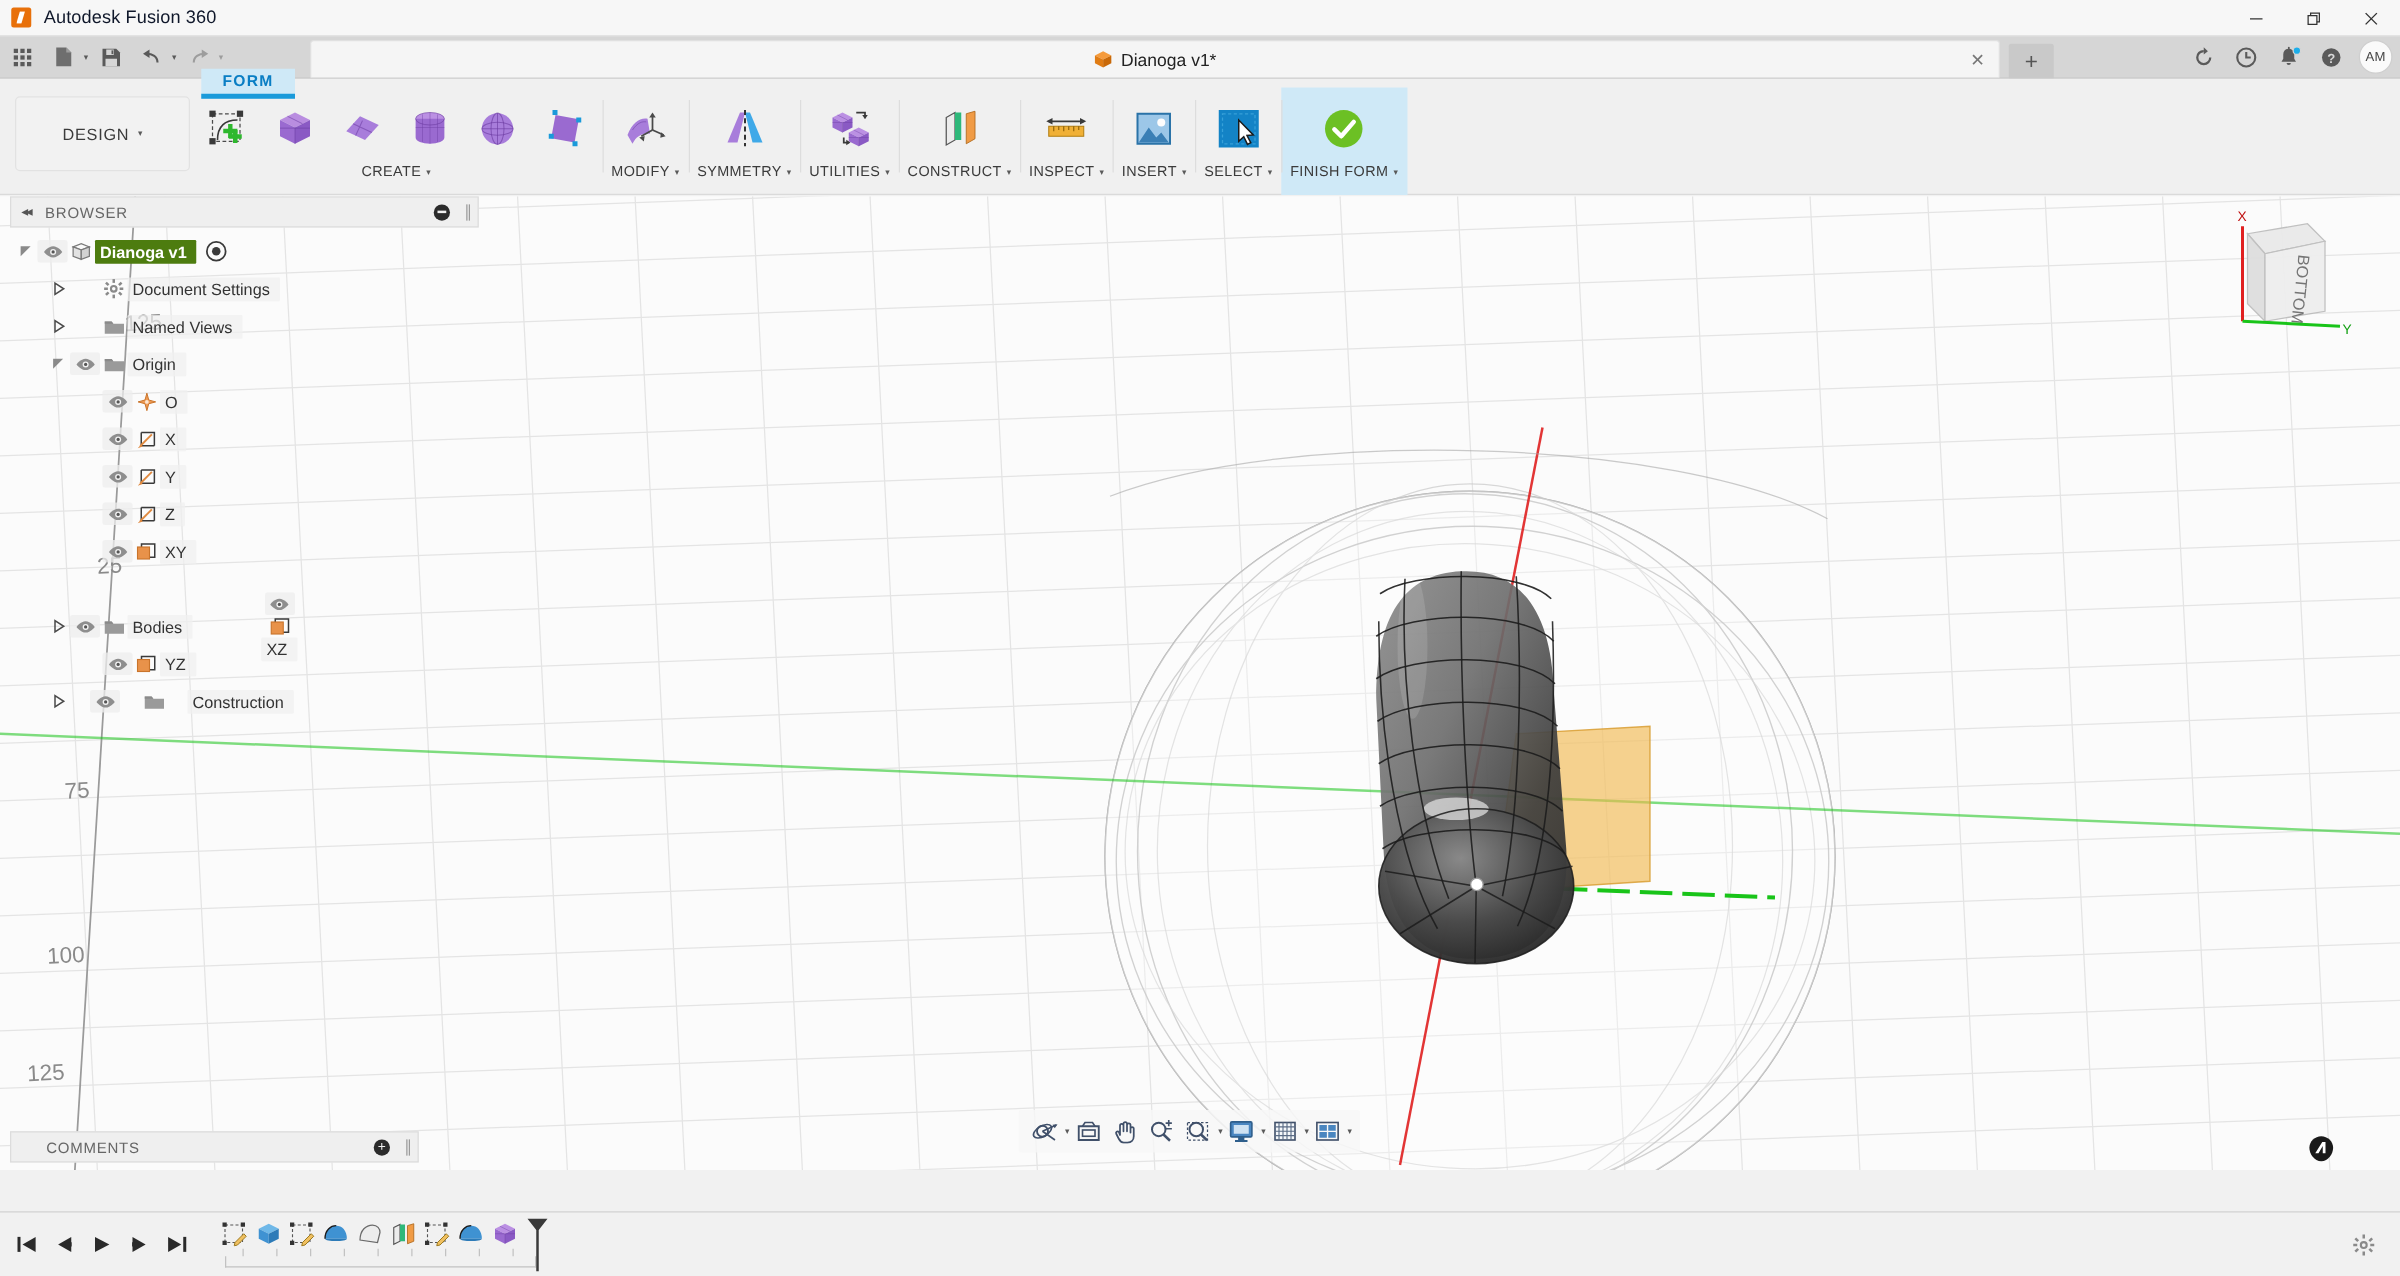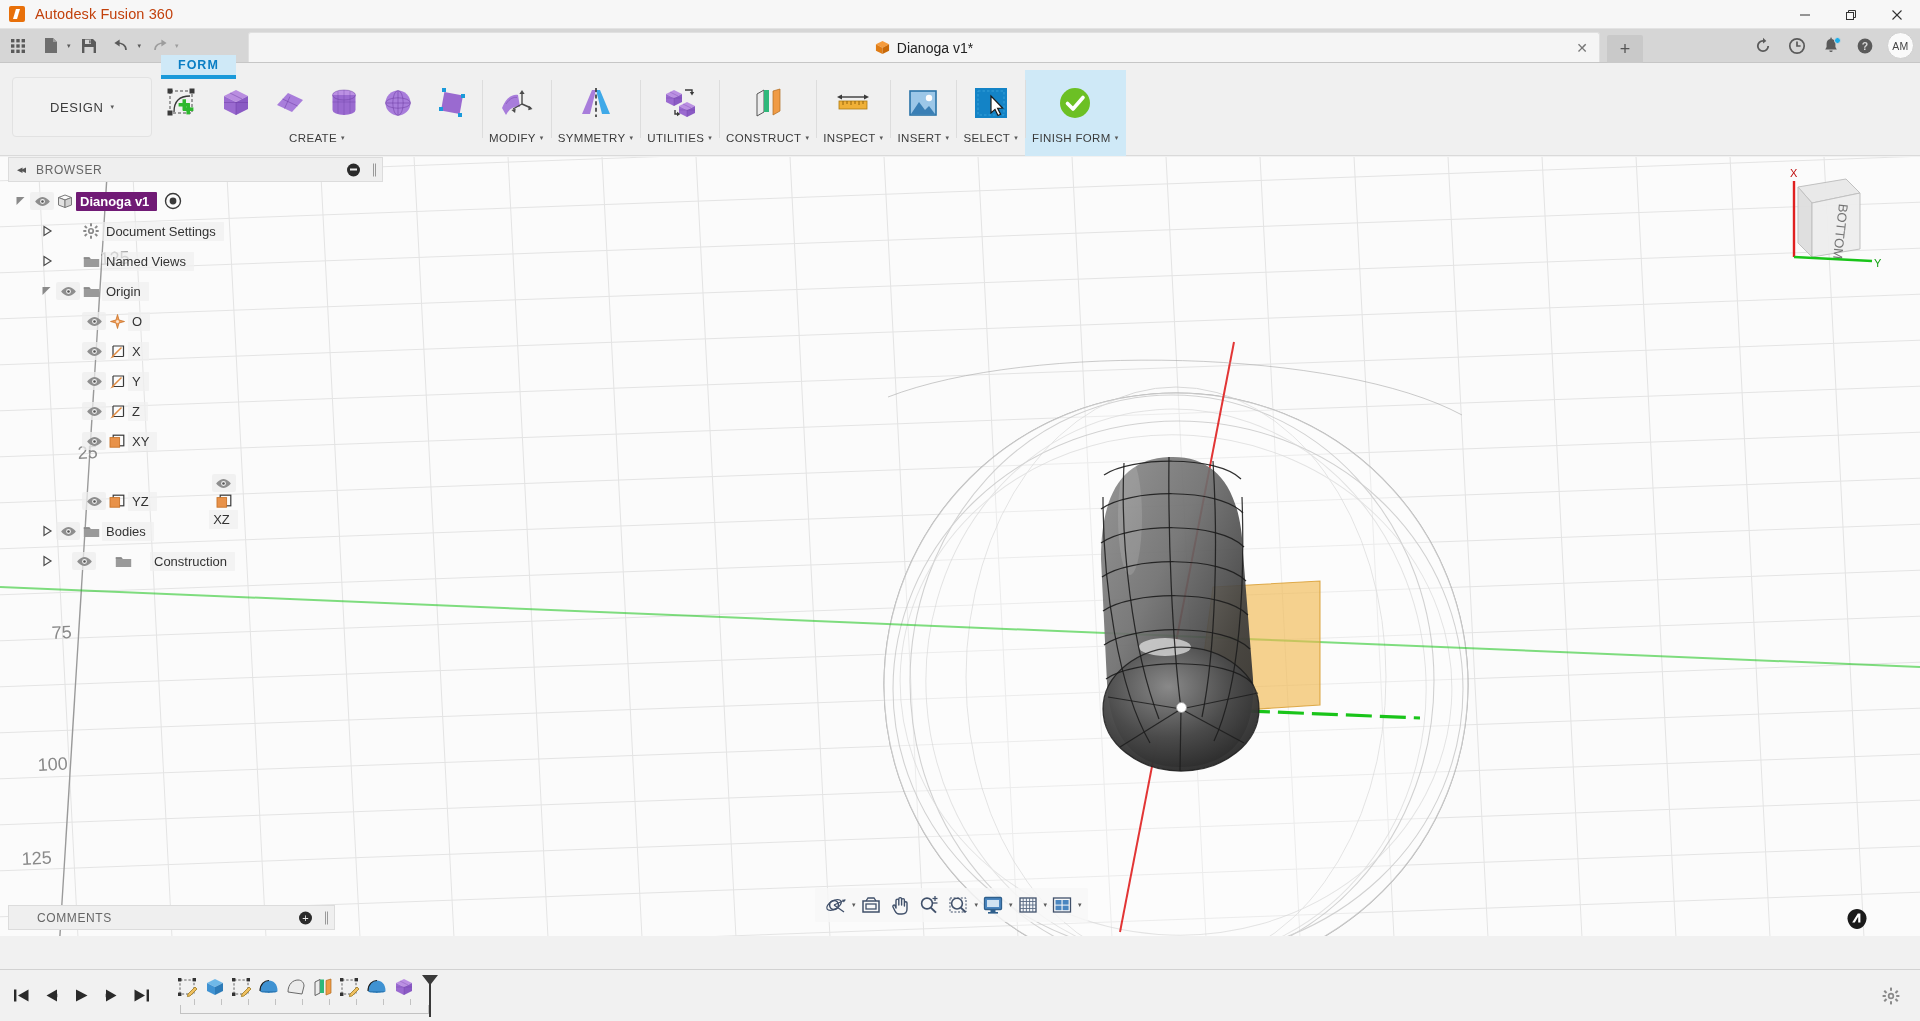--- a/index.html
+++ b/index.html
@@ -16,21 +16,21 @@
     border-bottom:1px solid #e3e3e3; position:relative;
   }
   #app-logo {
     width:16px; height:16px; margin-left:9px; margin-right:10px;
     background:#e8700a; border-radius:2px; position:relative; flex:none;
   }
   #app-logo::after{
     content:""; position:absolute; left:4px; top:3px; width:7px; height:10px;
     background:#fff; clip-path:polygon(0 100%,42% 0,100% 0,58% 100%);
   }
-  #app-title { font-size:14.5px; color:#c2410c; letter-spacing:.1px; }
+  #app-title { font-size:14.5px; color:#0f172a; letter-spacing:.1px; }
   .winbtns { position:absolute; right:0; top:0; height:29px; display:flex; }
   .winbtn {
     width:46px; height:29px; display:flex; align-items:center; justify-content:center;
     color:#333; font-size:13px; cursor:default;
   }
 
   
   #qatbar {
     height:34px; background:#d6d6d6; display:flex; align-items:center;
     position:relative; border-bottom:1px solid #c6c6c6;
@@ -147,21 +147,21 @@
   .head-grip{
     position:absolute;right:6px;top:50%;transform:translateY(-50%);
     width:3px;height:13px;border-left:1px solid #9a9a9a;border-right:1px solid #9a9a9a;
   }
   #tree{padding-top:4px;}
   .trow{display:flex;align-items:center;height:30px;padding-left:2px;}
   .trow .name{
     background:rgba(240,240,240,.72);padding:2px 8px 2px 4px;border-radius:1px;
     white-space:nowrap;
   }
-  .trow.sel .name{background:#701a75;color:#fff;font-weight:bold;text-align:right;}
+  .trow.sel .name{background:#4d7c0f;color:#fff;font-weight:bold;text-align:right;}
   .tw{display:inline-flex;align-items:center;justify-content:center;flex:none;}
   .arrow-r{width:18px;height:18px;}
   .eye{width:24px;height:18px;}
   .eyewrap{background:rgba(238,238,238,.75);border-radius:2px;}
   .ic20{width:22px;height:18px;}
   .tgt{width:20px;height:20px;margin-left:6px;}
 
   
   #navbar{
     position:absolute;left:815px;bottom:14px;height:34px;
@@ -912,57 +912,57 @@
             </svg>
           </span>
           <span class="tw ic20">
             <svg width="16" height="15" viewBox="0 0 16 15">
               <rect x="4.2" y="1.2" width="10.6" height="10.6" fill="none" stroke="#3a3a3a" stroke-width="1.2"></rect>
               <rect x="1" y="3.6" width="9.6" height="9.6" fill="#e8924a" stroke="#c9742b" stroke-width=".9"></rect>
             </svg>
           </span>
           <span class="name">XZ</span>
         </div>
+        <div class="trow" style="padding-left: 30px;">
+          <span class="tw arrow-r">
+            <svg width="11" height="12" viewBox="0 0 11 12">
+              <path d="M2 1.5 L9 6 L2 10.5 Z" fill="none" stroke="#4a4a4a" stroke-width="1.2"></path>
+            </svg>
+          </span>
+          <span class="tw eye eyewrap">
+            <svg width="17" height="11" viewBox="0 0 17 11">
+              <path d="M8.5 1 C12.5 1 15.8 5.5 15.8 5.5 C15.8 5.5 12.5 10 8.5 10 C4.5 10 1.2 5.5 1.2 5.5 C1.2 5.5 4.5 1 8.5 1 Z" fill="#8e8e8e"></path>
+              <circle cx="8.5" cy="5.5" r="2.4" fill="#f2f2f2"></circle>
+              <circle cx="8.5" cy="5.5" r="1.3" fill="#555"></circle>
+            </svg>
+          </span>
+          <span class="tw ic20">
+            <svg width="17" height="13" viewBox="0 0 17 13">
+              <path d="M0.8 2.2 H6.3 L7.7 4 H16.2 V12 H0.8 Z" fill="#9a9a9a"></path>
+              <path d="M0.8 2.2 H6.3 L7.7 4 H0.8 Z" fill="#8a8a8a"></path>
+            </svg>
+          </span>
+          <span class="name">Bodies</span>
+        </div>
         <div class="trow" style="padding-left: 56px;">
           <span class="tw arrow-r"></span>
           <span class="tw eye eyewrap">
             <svg width="17" height="11" viewBox="0 0 17 11">
               <path d="M8.5 1 C12.5 1 15.8 5.5 15.8 5.5 C15.8 5.5 12.5 10 8.5 10 C4.5 10 1.2 5.5 1.2 5.5 C1.2 5.5 4.5 1 8.5 1 Z" fill="#8e8e8e"></path>
               <circle cx="8.5" cy="5.5" r="2.4" fill="#f2f2f2"></circle>
               <circle cx="8.5" cy="5.5" r="1.3" fill="#555"></circle>
             </svg>
           </span>
           <span class="tw ic20">
             <svg width="16" height="15" viewBox="0 0 16 15">
               <rect x="4.2" y="1.2" width="10.6" height="10.6" fill="none" stroke="#3a3a3a" stroke-width="1.2"></rect>
               <rect x="1" y="3.6" width="9.6" height="9.6" fill="#e8924a" stroke="#c9742b" stroke-width=".9"></rect>
             </svg>
           </span>
           <span class="name">YZ</span>
-        </div>
-        <div class="trow" style="padding-left: 30px;">
-          <span class="tw arrow-r">
-            <svg width="11" height="12" viewBox="0 0 11 12">
-              <path d="M2 1.5 L9 6 L2 10.5 Z" fill="none" stroke="#4a4a4a" stroke-width="1.2"></path>
-            </svg>
-          </span>
-          <span class="tw eye eyewrap">
-            <svg width="17" height="11" viewBox="0 0 17 11">
-              <path d="M8.5 1 C12.5 1 15.8 5.5 15.8 5.5 C15.8 5.5 12.5 10 8.5 10 C4.5 10 1.2 5.5 1.2 5.5 C1.2 5.5 4.5 1 8.5 1 Z" fill="#8e8e8e"></path>
-              <circle cx="8.5" cy="5.5" r="2.4" fill="#f2f2f2"></circle>
-              <circle cx="8.5" cy="5.5" r="1.3" fill="#555"></circle>
-            </svg>
-          </span>
-          <span class="tw ic20">
-            <svg width="17" height="13" viewBox="0 0 17 13">
-              <path d="M0.8 2.2 H6.3 L7.7 4 H16.2 V12 H0.8 Z" fill="#9a9a9a"></path>
-              <path d="M0.8 2.2 H6.3 L7.7 4 H0.8 Z" fill="#8a8a8a"></path>
-            </svg>
-          </span>
-          <span class="name">Bodies</span>
         </div>
         <div class="trow" style="padding-left: 30px; gap: 16px;">
           <span class="tw arrow-r">
             <svg width="11" height="12" viewBox="0 0 11 12">
               <path d="M2 1.5 L9 6 L2 10.5 Z" fill="none" stroke="#4a4a4a" stroke-width="1.2"></path>
             </svg>
           </span>
           <span class="tw eye eyewrap">
             <svg width="17" height="11" viewBox="0 0 17 11">
               <path d="M8.5 1 C12.5 1 15.8 5.5 15.8 5.5 C15.8 5.5 12.5 10 8.5 10 C4.5 10 1.2 5.5 1.2 5.5 C1.2 5.5 4.5 1 8.5 1 Z" fill="#8e8e8e"></path>

